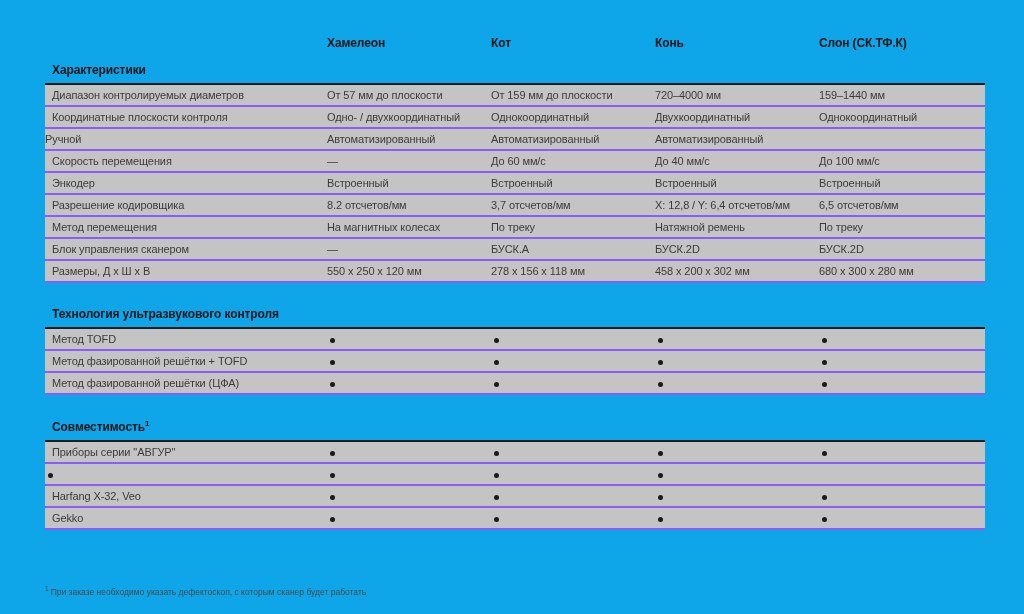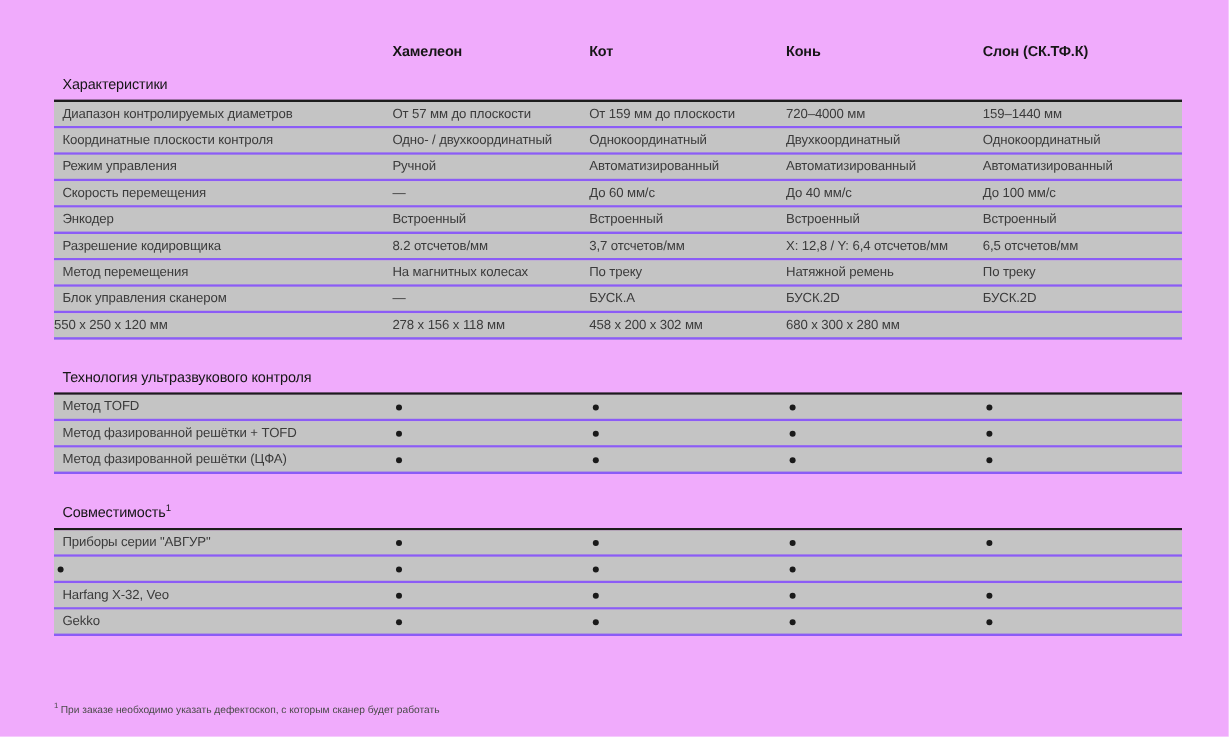--- a/index.html
+++ b/index.html
@@ -5,21 +5,21 @@
   html, body {
     margin: 0;
     padding: 0;
     background: #ffffff;
     font-family: "Liberation Sans", sans-serif;
   }
   .page {
     position: relative;
     width: 1024px;
     height: 614px;
-    background: #f0abfc;
+    background: #0ea5e9;
     overflow: hidden;
   }
   .table {
     position: absolute;
     left: 45px;
     top: 36px;
     width: 940px;
   }
   .header-row {
     display: grid;
@@ -28,21 +28,21 @@
     align-items: start;
   }
   .col-header {
     font-weight: bold;
     font-size: 12px;
     color: #161616;
     letter-spacing: -0.1px;
     white-space: nowrap;
   }
   .section-title {
-    font-weight: normal;
+    font-weight: bold;
     font-size: 12px;
     color: #161616;
     letter-spacing: -0.1px;
     padding: 0 0 6px 7px;
     border-bottom: 2px solid var(--section-border, #1c1c1c);
   }
   .section + .section {
     margin-top: 24px;
   }
   .row {
@@ -102,21 +102,20 @@
             <div class="value-cell">159–1440 мм</div>
           </div>
           <div class="row">
             <div class="label-cell">Координатные плоскости контроля</div>
             <div class="value-cell">Одно- / двухкоординатный</div>
             <div class="value-cell">Однокоординатный</div>
             <div class="value-cell">Двухкоординатный</div>
             <div class="value-cell">Однокоординатный</div>
           </div>
           <div class="row">
-            <div class="label-cell">Режим управления</div>
             <div class="value-cell">Ручной</div>
             <div class="value-cell">Автоматизированный</div>
             <div class="value-cell">Автоматизированный</div>
             <div class="value-cell">Автоматизированный</div>
           </div>
           <div class="row">
             <div class="label-cell">Скорость перемещения</div>
             <div class="value-cell">—</div>
             <div class="value-cell">До 60 мм/с</div>
             <div class="value-cell">До 40 мм/с</div>
@@ -144,20 +143,21 @@
             <div class="value-cell">По треку</div>
           </div>
           <div class="row">
             <div class="label-cell">Блок управления сканером</div>
             <div class="value-cell">—</div>
             <div class="value-cell">БУСК.А</div>
             <div class="value-cell">БУСК.2D</div>
             <div class="value-cell">БУСК.2D</div>
           </div>
           <div class="row">
+            <div class="label-cell">Размеры, Д х Ш х В</div>
             <div class="value-cell">550 х 250 х 120 мм</div>
             <div class="value-cell">278 х 156 х 118 мм</div>
             <div class="value-cell">458 х 200 х 302 мм</div>
             <div class="value-cell">680 х 300 х 280 мм</div>
           </div>
         </div>
         <div class="section">
           <div class="section-title">Технология ультразвукового контроля</div>
           <div class="row">
             <div class="label-cell">Метод TOFD</div>

